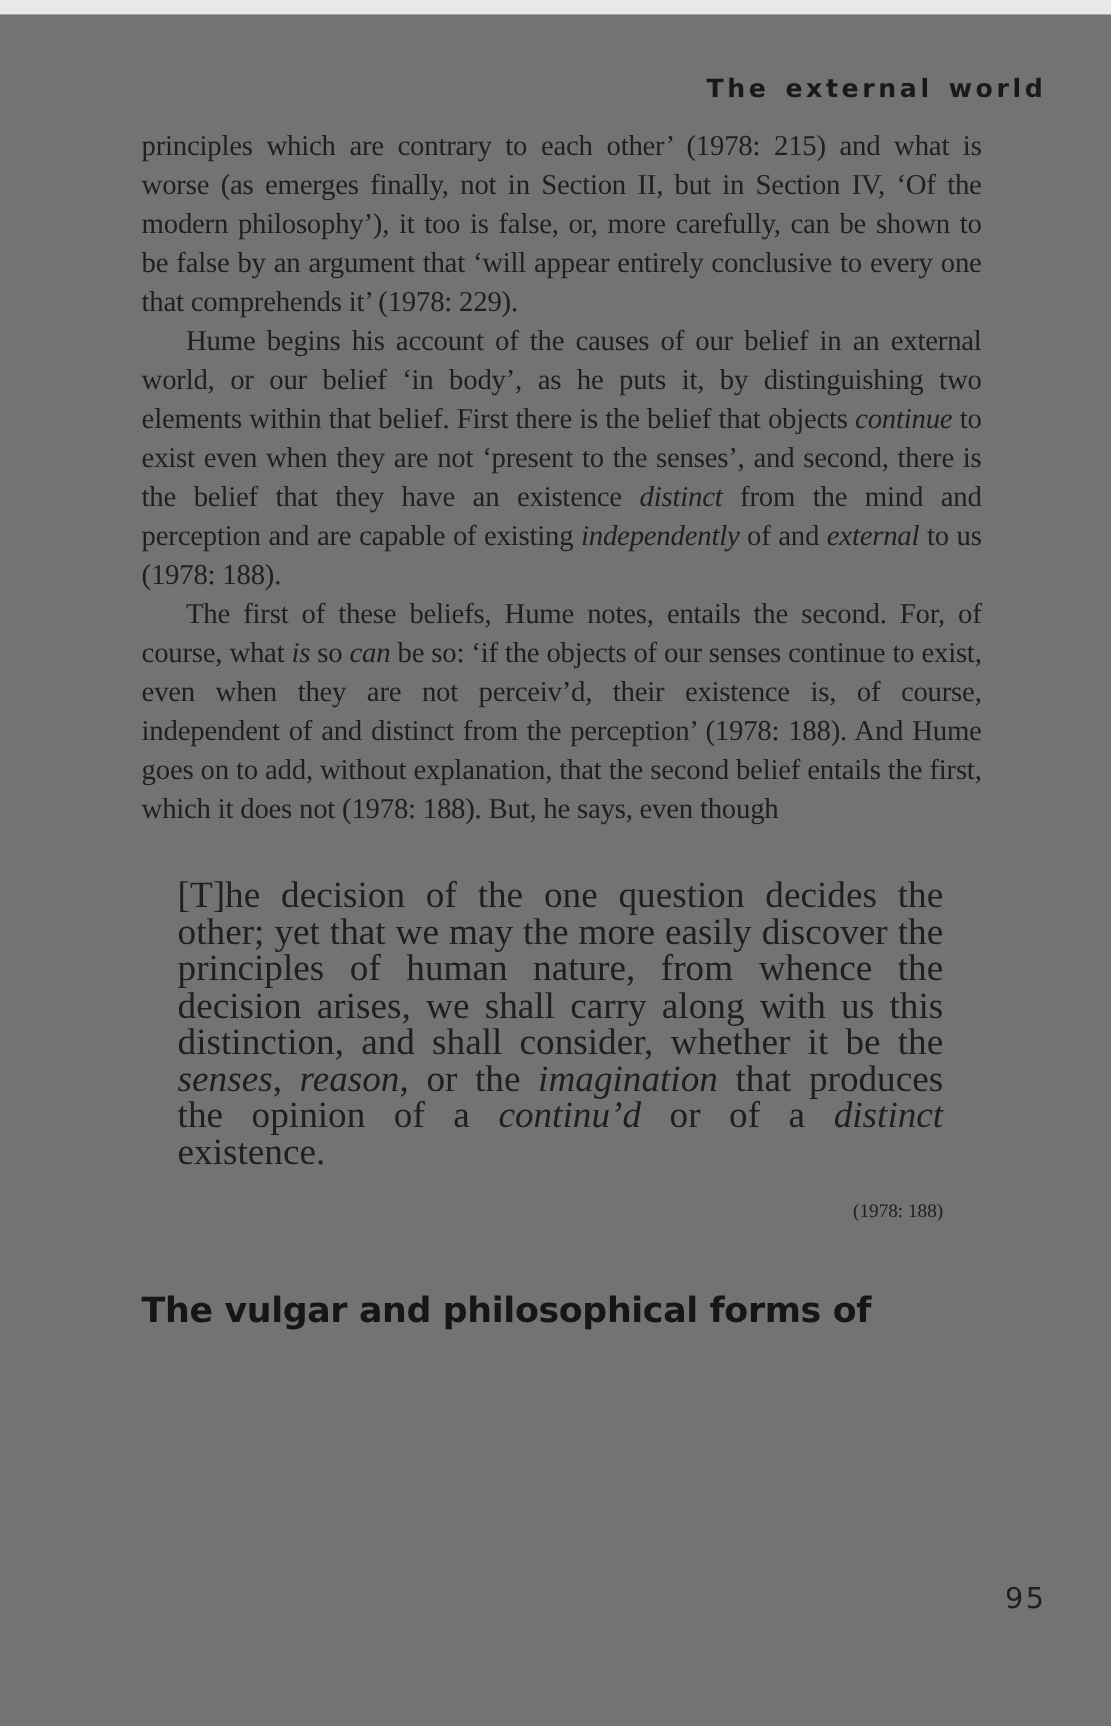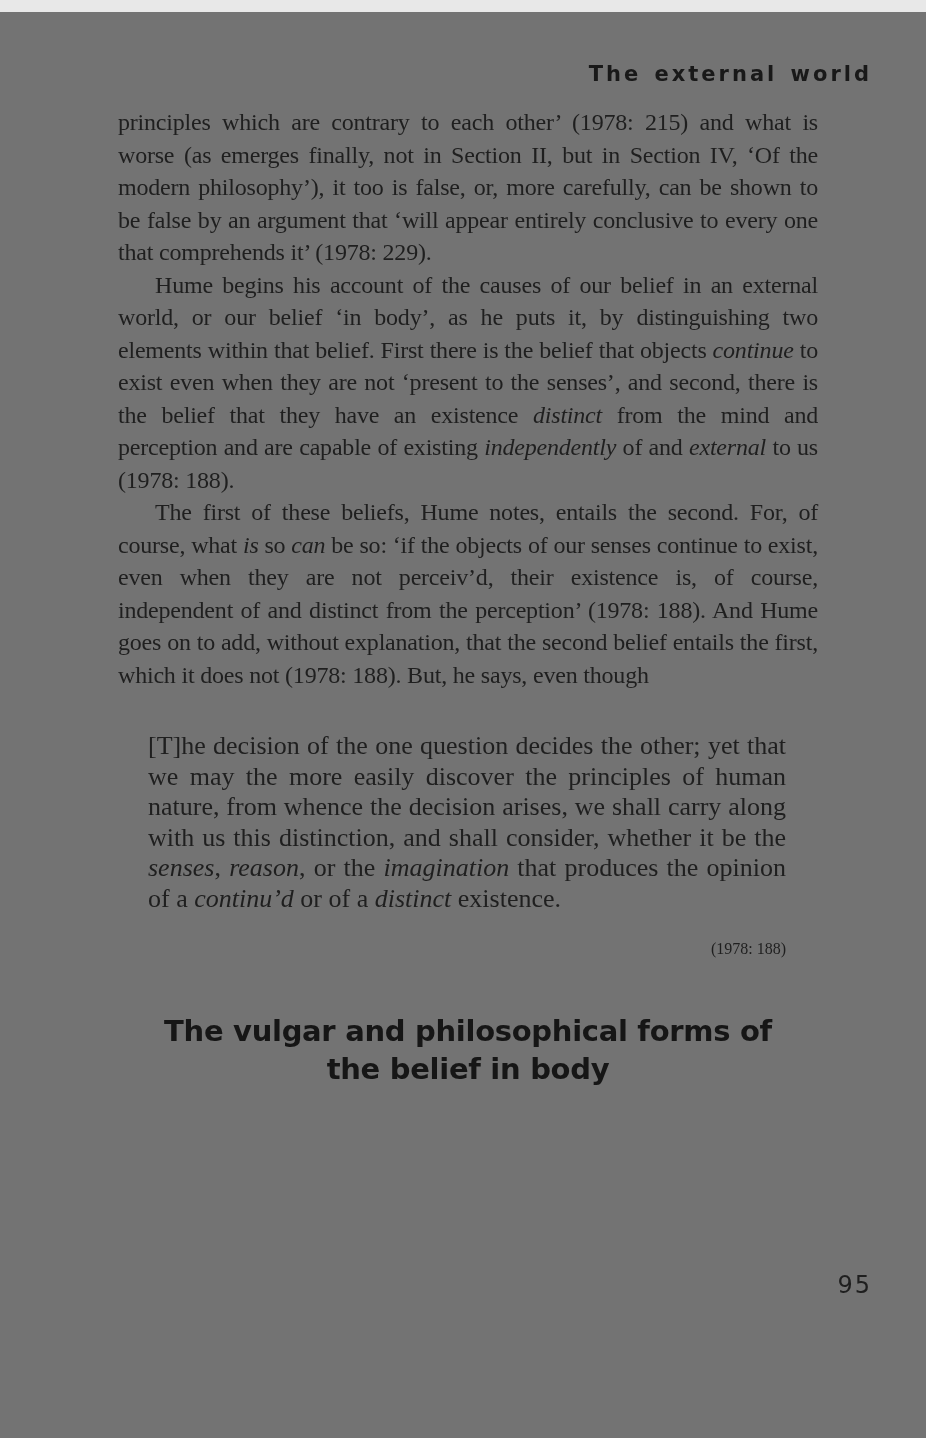--- a/index.html
+++ b/index.html
@@ -44,21 +44,21 @@
   }
   .para.indented {
     text-indent: 37px;
   }
   .para em, .quote em {
     font-style: italic;
   }
   .quote {
     margin: 40px 0 0 30px;
     width: 638px;
-    font-size: 26px;
+    font-size: 31px;
     line-height: 30.5px;
     text-align: justify;
   }
   .quote-citation {
     margin: 20px 0 0 30px;
     width: 638px;
     font-size: 16px;
     line-height: 30px;
     text-align: right;
   }
@@ -69,28 +69,27 @@
     margin: 48px 0 0 0;
     font-family: "DejaVu Sans", sans-serif;
     font-weight: bold;
     font-size: 29px;
     line-height: 38px;
     color: #161616;
     letter-spacing: -0.3px;
   }
   .section-heading span {
     display: block;
-    text-align: center;
   }
   .after-heading {
     margin-top: 30px;
   }
   .page-number {
     position: absolute;
-    top: 1259px;
+    top: 1306px;
     right: 54px;
     font-family: "DejaVu Sans", sans-serif;
     font-size: 24px;
     letter-spacing: 2px;
     color: #1f1f1f;
   }
 </style>
 </head>
 <body>
 
@@ -106,21 +105,20 @@
 
     <p class="para indented"><span>The first of these beliefs, Hume notes, entails the second. For, of course, what </span><em>is</em><span> so </span><em>can</em><span> be so: ‘if the objects of our senses continue to exist, even when they are not perceiv’d, their existence is, of course, independent of and distinct from the perception’ (1978: 188). And Hume goes on to add, without explanation, that the second belief entails the first, which it does not (1978: 188). But, he says, even though</span></p>
 
     <p class="quote"><span>[T]he decision of the one question decides the other; yet that we may the more easily discover the principles of human nature, from whence the decision arises, we shall carry along with us this distinction, and shall consider, whether it be the </span><em>senses</em><span>, </span><em>reason</em><span>, or the </span><em>imagination</em><span> that produces the opinion of a </span><em>continu’d</em><span> or of a </span><em>distinct</em><span> existence.</span></p>
 
     <p class="quote-citation">(1978: 188)</p>
 
 
     <h2 class="section-heading">
       <span>The vulgar and philosophical forms of</span>
-      <span>the belief in body</span>
     </h2>
 
 
   </div>
 
   <div class="page-number">95</div>
 
 </div>
 
 </body></html>

